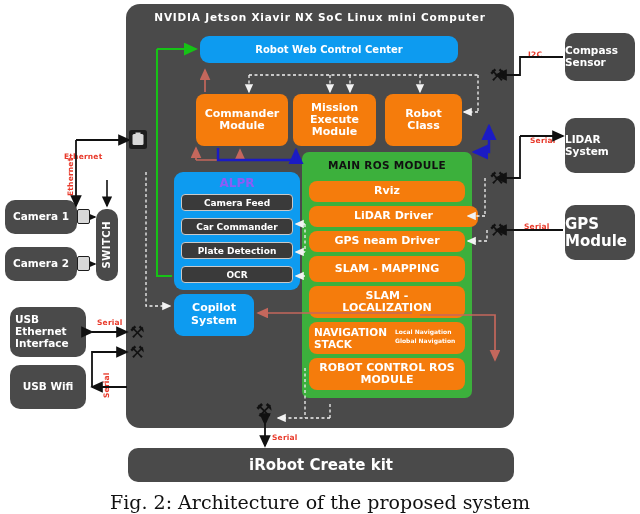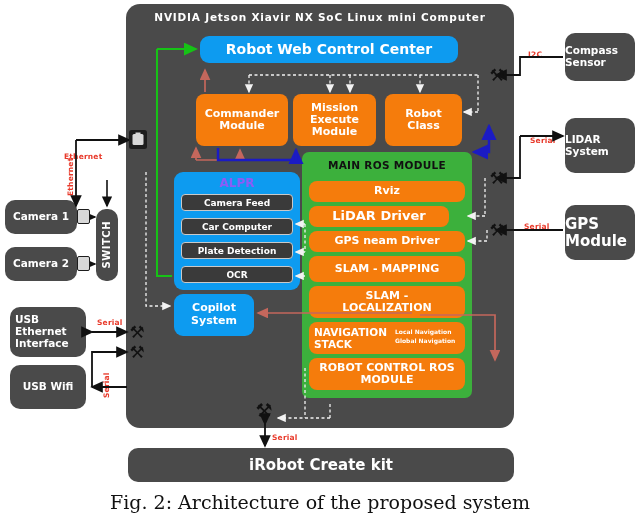--- a/index.html
+++ b/index.html
@@ -34,42 +34,42 @@
 </head>
 <body>
 
 <div id="stage">
 
   <div class="abs soc" style="left:126px;top:4px;width:388px;height:424px;"></div>
 
   <div class="abs" style="left:126px;top:11px;width:388px;text-align:center;color:#fff;
               font-size:10.5px;font-weight:bold;letter-spacing:.8px;">NVIDIA Jetson Xiavir NX SoC Linux mini Computer</div>
 
-  <div class="abs blue" style="left:200px;top:36px;width:258px;height:27px;font-size:14px;">Robot Web Control Center</div>
+  <div class="abs blue" style="left:200px;top:36px;width:258px;height:27px;font-size:10px;">Robot Web Control Center</div>
 
   <div class="abs orange" style="left:196px;top:94px;width:92px;height:52px;font-size:11px;padding:0 6px;">Commander Module</div>
   <div class="abs orange" style="left:293px;top:94px;width:83px;height:52px;font-size:11px;padding:0 6px;">Mission Execute Module</div>
   <div class="abs orange" style="left:385px;top:94px;width:77px;height:52px;font-size:11px;padding:0 6px;">Robot Class</div>
 
   <div class="abs blue" style="left:174px;top:172px;width:126px;height:118px;display:block;"></div>
   <div class="abs" style="left:174px;top:176px;width:126px;text-align:center;color:#8b5cf6;
               font-size:12px;font-weight:bold;">ALPR</div>
   <div class="abs subdark" style="left:181px;top:194px;width:112px;height:17px;font-size:9px;">Camera Feed</div>
-  <div class="abs subdark" style="left:181px;top:218px;width:112px;height:17px;font-size:9px;">Car Computer</div>
+  <div class="abs subdark" style="left:181px;top:218px;width:112px;height:17px;font-size:9px;">Car Commander</div>
   <div class="abs subdark" style="left:181px;top:242px;width:112px;height:17px;font-size:9px;">Plate Detection</div>
   <div class="abs subdark" style="left:181px;top:266px;width:112px;height:17px;font-size:9px;">OCR</div>
 
   <div class="abs blue" style="left:174px;top:294px;width:80px;height:42px;font-size:11px;">Copilot System</div>
 
   <div class="abs green" style="left:302px;top:152px;width:170px;height:246px;"></div>
   <div class="abs" style="left:302px;top:159px;width:170px;text-align:center;color:#111;
               font-size:10.5px;font-weight:bold;letter-spacing:.3px;">MAIN ROS MODULE</div>
 
   <div class="abs orange" style="left:309px;top:181px;width:156px;height:21px;font-size:11px;">Rviz</div>
-  <div class="abs orange" style="left:309px;top:206px;width:140px;height:21px;font-size:13px;">LiDAR Driver</div>
+  <div class="abs orange" style="left:309px;top:206px;width:169px;height:21px;font-size:11px;">LiDAR Driver</div>
   <div class="abs orange" style="left:309px;top:231px;width:156px;height:21px;font-size:11px;">GPS neam Driver</div>
   <div class="abs orange" style="left:309px;top:256px;width:156px;height:26px;font-size:11px;">SLAM - MAPPING</div>
   <div class="abs orange" style="left:309px;top:286px;width:156px;height:32px;font-size:11px;padding:0 10px;border-radius:8px;">SLAM - LOCALIZATION</div>
 
   <div class="abs orange" style="left:309px;top:322px;width:156px;height:32px;display:block;">
     <div style="position:absolute;left:5px;top:4px;width:78px;font-size:10.5px;
                 line-height:1.15;text-align:left;">NAVIGATION STACK</div>
     <div style="position:absolute;left:86px;top:7px;font-size:6px;
                 font-weight:bold;white-space:nowrap;">Local Navigation</div>
     <div style="position:absolute;left:86px;top:16px;font-size:6px;

